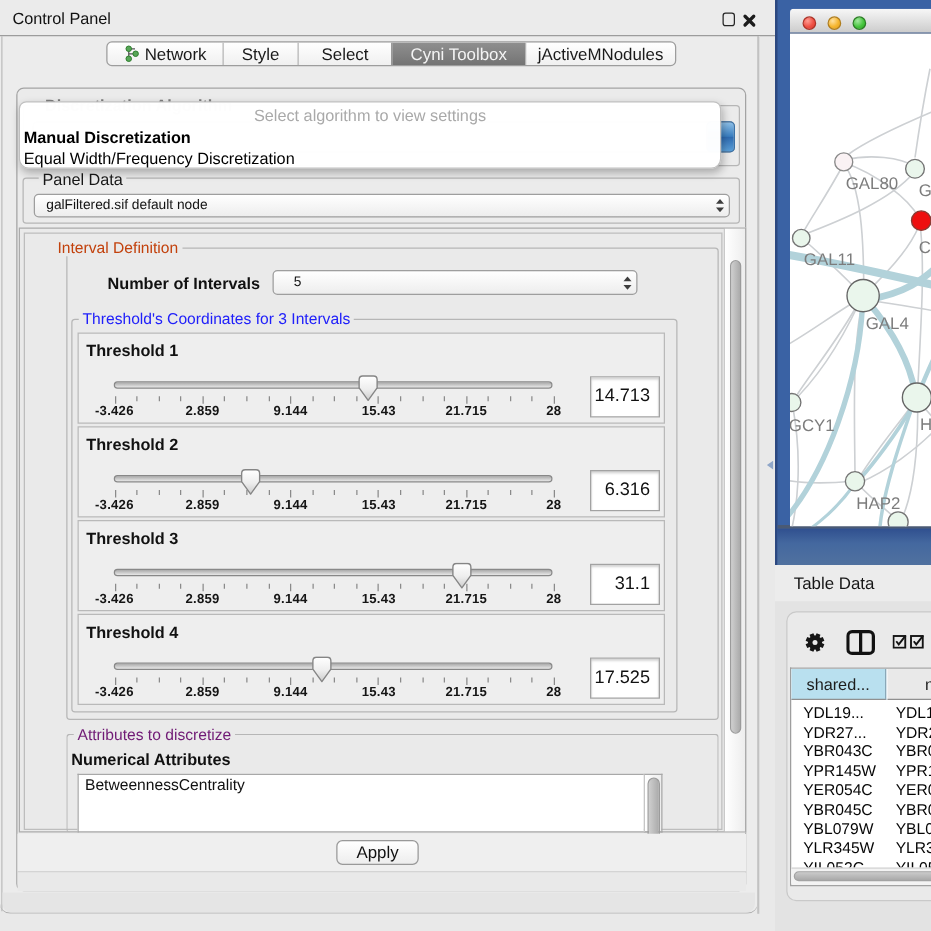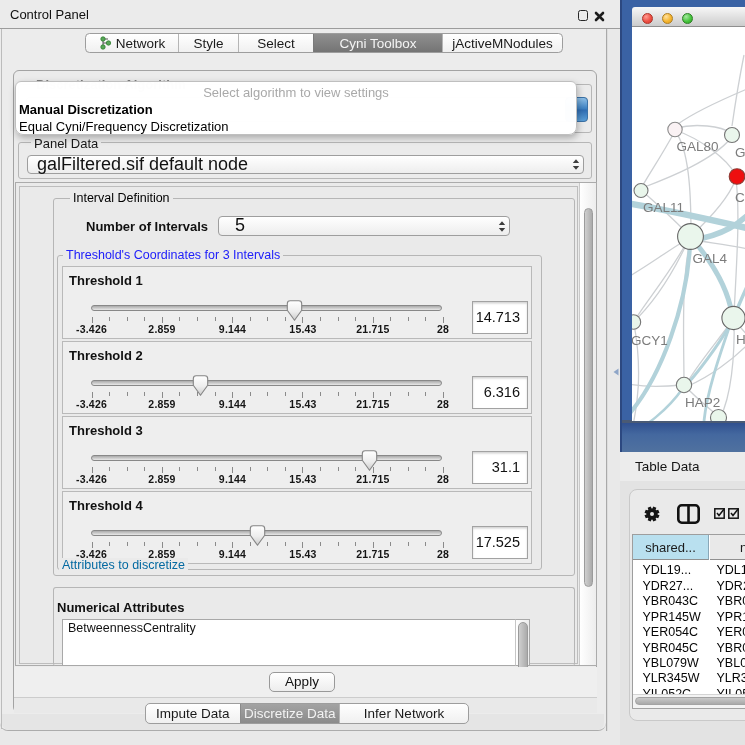--- a/index.html
+++ b/index.html
@@ -26,21 +26,21 @@
  background:linear-gradient(#ffffff,#f0f0f0);font-size:13.5px;color:#1a1a1a;z-index:6}
 #btabs .seg{display:flex;align-items:center;justify-content:center;height:100%;
  border-left:1px solid #b5b5b5}
 #btabs .seg:first-child{border-left:none}
 #btabs .sel{background:linear-gradient(#a3a3a3,#8b8b8b);color:#f3f3f3;border-left-color:#8a8a8a}
 
 .grp{position:absolute;border:1px solid #b6b6b6;border-radius:3px}
 .gtitle{position:absolute;font-size:12.5px;background:#ebebeb;padding:0 3px;white-space:nowrap}
 
 .combo{position:absolute;background:linear-gradient(#ffffff,#ededed);
- border:1px solid #9e9e9e;border-radius:4px;font-size:18px;color:#111}
+ border:1px solid #9e9e9e;border-radius:4px;font-size:11px;color:#111}
 .combo .ctext{position:absolute;left:9px;top:0;height:100%;display:flex;align-items:center}
 .carr{position:absolute;top:0;height:100%}
 .carr svg{position:absolute;top:50%;margin-top:-5px}
 
 .tbox{position:absolute;left:62px;width:470px;height:73px;background:#eeeeee;
  border:1px solid #b9b9b9}
 .ttitle{position:absolute;left:6px;top:6px;font-weight:bold;font-size:13px;color:#111}
 .groove{position:absolute;left:27.5px;width:351px;top:38px;height:5.5px;border-radius:3px;
  border:1px solid #888888;background:linear-gradient(#aaaaaa,#e8e8e8)}
 .tick{position:absolute;top:50px;width:1px;background:#8a8a8a}
@@ -104,39 +104,39 @@
       <path d="M2 2 L9 9 M9 2 L2 9" stroke="#1c1c1c" stroke-width="2.6" stroke-linecap="round"></path>
     </svg>
 <div id="content"></div>
 <div class="grp" style="left:18px;top:84px;width:574px;height:49px"></div>
 <div class="gtitle" style="left:33px;top:77px;color:#7e7e7e;font-weight:bold;font-size:13px;background:transparent">Discretization Algorithm</div>
 <div class="combo" style="left:26px;top:97px;width:562px;height:25px"></div>
 <div style="position:absolute;left:565px;top:97px;width:23px;height:25px;border-radius:4px;background:linear-gradient(#8ec0e8,#3a7fc1 48%,#2f6cb2 52%,#5a9fd8);border:1px solid #3a72a8"></div>
 <div id="popup">
       <div class="r1">Select algorithm to view settings</div>
       <div class="r2">Manual Discretization</div>
-      <div class="r3">Equal Cyni/Frequency Discretization</div>
+      <div class="r3">Equal Width/Frequency Discretization</div>
     </div>
 <div class="grp" style="left:18px;top:142px;width:574px;height:37px"></div>
 <div class="gtitle" style="left:31px;top:136px;color:#181818;font-size:13px">Panel Data</div>
 <div class="combo" style="left:27px;top:154.5px;width:557px;height:19px">
       <div class="ctext">galFiltered.sif default node</div>
       <div class="carr" style="right:11px">
         <svg width="8" height="11" viewBox="0 0 8 11">
           <path d="M4 0.2 L7.2 4 L0.8 4 Z" fill="#3d3d3d"></path>
           <path d="M4 10.8 L7.2 7 L0.8 7 Z" fill="#3d3d3d"></path>
         </svg>
       </div>
     </div>
 <div class="abs" style="left:15px;top:182px;width:582px;height:484px;border:1px solid #ababab;background:#eaeaea"></div>
 <div class="abs" style="left:19px;top:186px;width:559px;height:478px;border:1px solid #bdbdbd;background:#eaeaea"></div>
 <div class="sbtrack" style="left:579px;top:183px;width:17px;height:482px;border:none;border-left:1px solid #c9c9c9"></div>
 <div class="sbthumb" style="left:583.5px;top:208px;width:9px;height:379px"></div>
 <div class="grp" style="left:53px;top:198px;width:522px;height:378px"></div>
-<div class="gtitle" style="left:70px;top:191px;color:#000000;background:#eaeaea">Interval Definition</div>
+<div class="gtitle" style="left:43px;top:191px;color:#c2410c;background:#eaeaea">Interval Definition</div>
 <div class="abs" style="left:86px;top:219px;font-weight:bold;font-size:13px;color:#111">Number of Intervals</div>
 <div class="combo" style="left:218px;top:216px;width:292px;height:19.5px">
       <div class="ctext" style="left:16px">5</div>
       <div class="carr" style="right:11px">
         <svg width="8" height="11" viewBox="0 0 8 11">
           <path d="M4 0.2 L7.2 4 L0.8 4 Z" fill="#3d3d3d"></path>
           <path d="M4 10.8 L7.2 7 L0.8 7 Z" fill="#3d3d3d"></path>
         </svg>
       </div>
     </div>
@@ -304,46 +304,41 @@
             <stop offset="0" stop-color="#ffffff"></stop>
             <stop offset="0.55" stop-color="#ededed"></stop>
             <stop offset="1" stop-color="#cccccc"></stop>
           </linearGradient>
         </defs>
         <path d="M 4.2 0.8 L 12.8 0.8 Q 15.7 0.8 15.7 3.7 L 15.7 10.3 L 8.5 20.3 L 1.3 10.3 L 1.3 3.7 Q 1.3 0.8 4.2 0.8 Z" fill="url(#thg3)" stroke="#858585" stroke-width="1.1" stroke-linejoin="round"></path>
       </svg>
 <div class="vfield">17.525</div>
 </div>
 <div class="grp" style="left:53px;top:587px;width:522px;height:79px;border-bottom:none"></div>
-<div class="gtitle" style="left:59px;top:558px;color:#0369a1;background:#eaeaea">Attributes to discretize</div>
+<div class="gtitle" style="left:59px;top:581px;color:#701a75;background:#eaeaea">Attributes to discretize</div>
 <div class="abs" style="left:57px;top:600px;font-weight:bold;font-size:13px;color:#111">Numerical Attributes</div>
 <div id="attrlist">
       <div>BetweennessCentrality</div>
     </div>
 <div class="sbtrack" style="left:515px;top:619px;width:15px;height:47px;border:1px solid #a8a8a8;border-left:1px solid #c6c6c6"></div>
 <div class="sbthumb" style="left:518px;top:622px;width:9.5px;height:50px;border-radius:5px 5px 0 0"></div>
 <div class="abs" style="left:14px;top:667px;width:583px;height:31px;background:#efefef;border-bottom:1px solid #cccccc"></div>
 <div class="abs" style="left:14px;top:698px;width:583px;height:15px;background:#e9e9e9"></div>
 <div class="abs" style="left:2px;top:714px;width:602px;height:16px;background:#e5e5e5;border-radius:0 0 7px 7px"></div>
 <div id="apply">Apply</div>
-<div id="btabs">
-      <div class="seg" style="width:93.5px">Impute Data</div>
-      <div class="seg sel" style="width:99.5px">Discretize Data</div>
-      <div class="seg" style="width:129px">Infer Network</div>
-    </div>
 <div id="tabs">
       <div class="seg" style="width:92px;padding-left:0"><svg width="13" height="14" viewBox="0 0 13 14" style="margin-right:4px">
           <path d="M4 3 L4 11 M4 7 L9 7 M4 3 L9 3" stroke="#555" stroke-width="1" fill="none"></path>
           <circle cx="4" cy="3" r="2.2" fill="#57a657" stroke="#2e7d2e" stroke-width="0.8"></circle>
           <circle cx="9.5" cy="7" r="2.2" fill="#57a657" stroke="#2e7d2e" stroke-width="0.8"></circle>
           <circle cx="4" cy="11" r="2.2" fill="#57a657" stroke="#2e7d2e" stroke-width="0.8"></circle>
         </svg>Network</div>
       <div class="seg" style="width:60px">Style</div>
       <div class="seg" style="width:75px">Select</div>
-      <div class="seg sel" style="width:129px">Cyni Toolbox</div>
+      <div class="seg sel" style="width:107px">Cyni Toolbox</div>
       <div class="seg" style="width:120px">jActiveMNodules</div>
     </div>
 </div>
 <svg id="divarrow" width="8" height="10" viewBox="0 0 8 10">
     <path d="M6.5 1.5 L1.5 5 L6.5 8.5 Z" fill="#8fa6c8"></path>
   </svg>
 <div id="net"></div>
 <div class="abs" style="left:620px;top:0;width:2px;height:452px;background:#2c4880"></div>
 <div class="abs" style="left:622px;top:420px;width:123px;height:3px;background:#4a5a74"></div>
 <div class="abs" style="left:622px;top:423px;width:123px;height:29px;background:linear-gradient(#30508f,#44689f 40%,#50719f)"></div>

